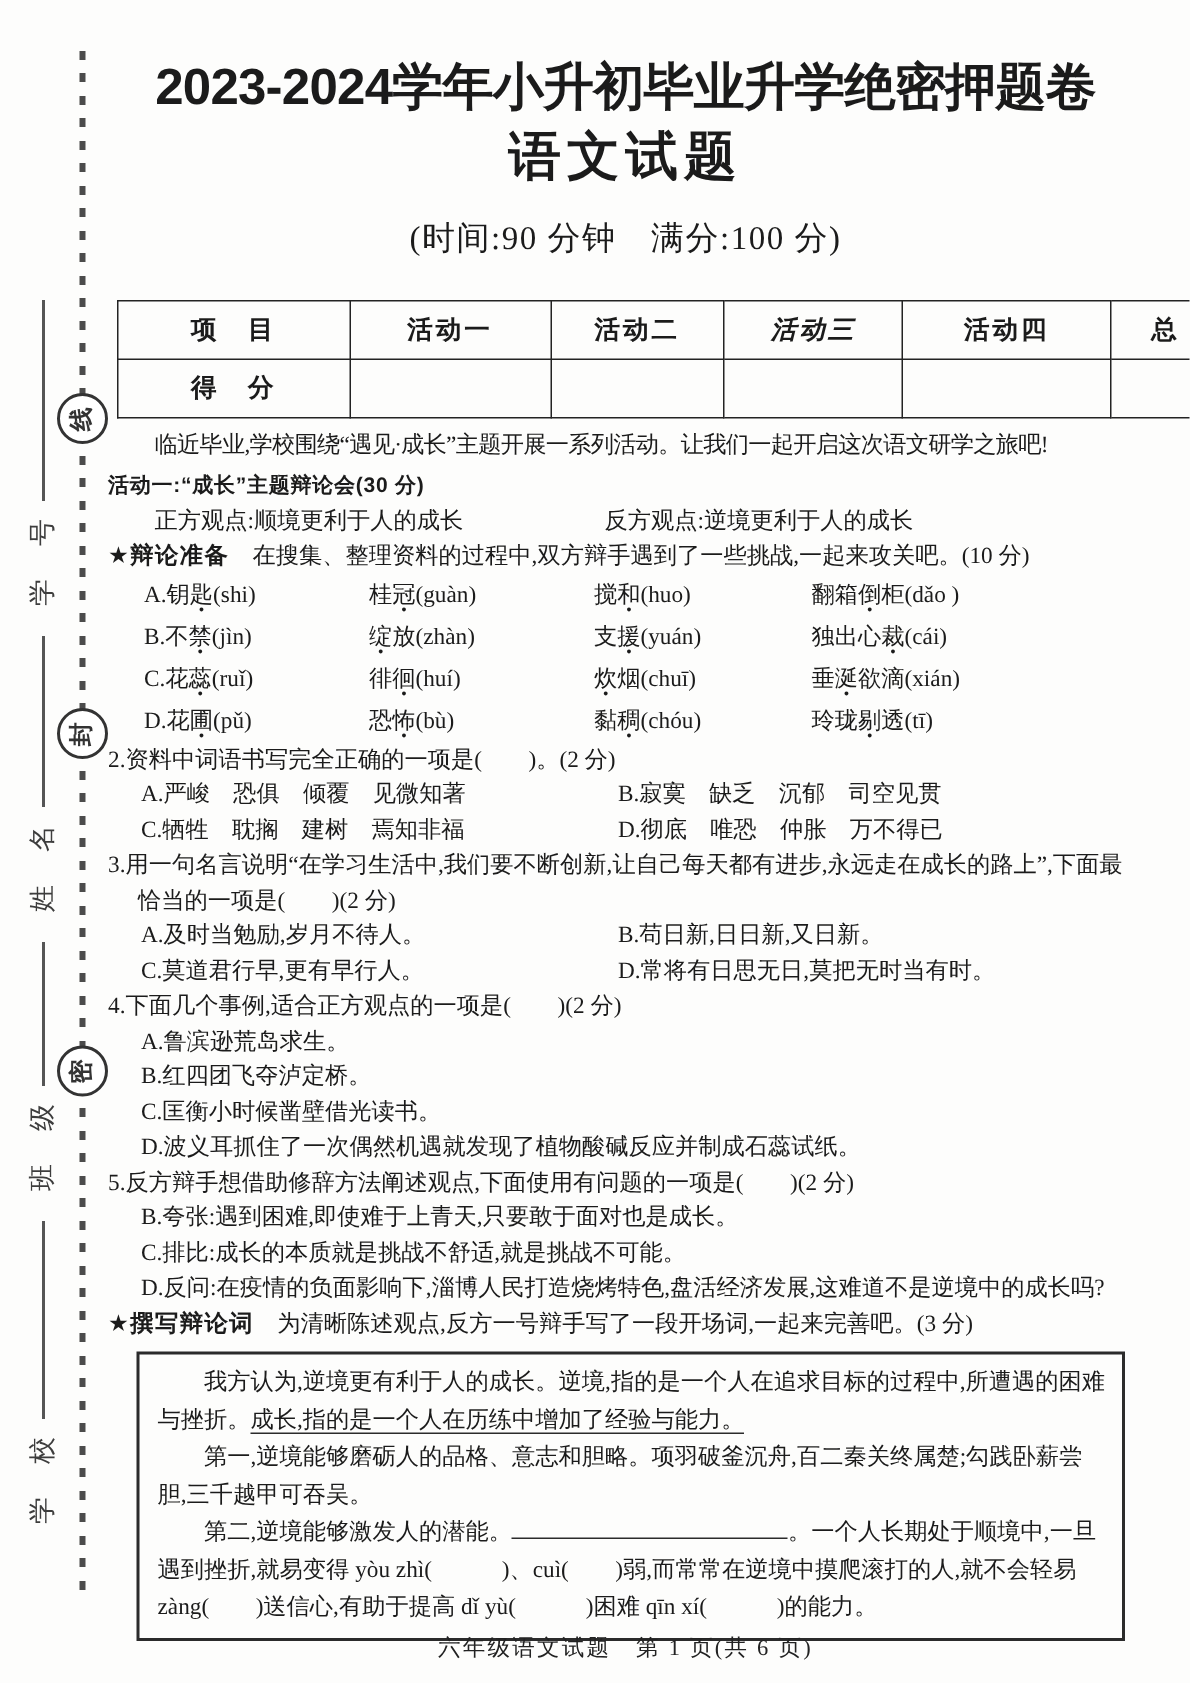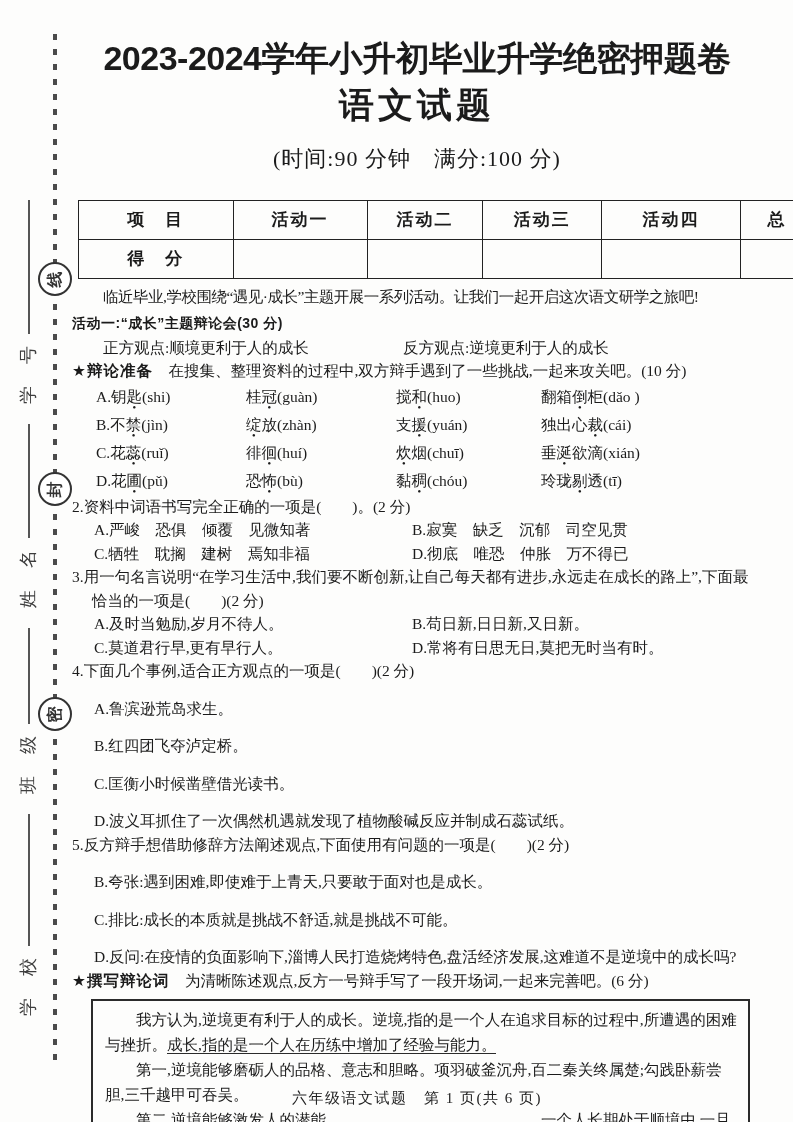--- a/index.html
+++ b/index.html
@@ -32,32 +32,32 @@
   .content{position:absolute;left:72px;top:20px;width:690px;font-size:15.5px;line-height:23.5px;}
   .hsans{font-family:"Liberation Sans","DejaVu Sans",sans-serif;font-weight:bold;}
   .title{font-size:34px;line-height:44px;text-align:center;letter-spacing:-0.5px;margin-top:16px;}
   .subtitle{font-size:35px;line-height:46px;text-align:center;letter-spacing:4px;margin-top:2px;}
   .meta{font-size:22px;line-height:30px;text-align:center;margin-top:16px;letter-spacing:1px;}
   table.score{border-collapse:collapse;margin:26px 0 0 6px;width:774px;table-layout:fixed;padding-left:36px;}
   table.score td,table.score th{
     border:1.6px solid #232323;height:38px;text-align:center;
     font-size:17px;font-weight:bold;padding:0;letter-spacing:2px;
   }
-  .col0{width:134px;}.col1{width:116px;}.col2{width:100px;}.col3{width:103px;}.col4{width:120px;}.col5{width:96px;}
+  .col0{width:134px;}.col1{width:116px;}.col2{width:100px;}.col3{width:103px;font-style:italic;}.col4{width:120px;}.col5{width:96px;}
   p{margin:0;}
   .indent2{text-indent:2em;}
   .intro{margin-top:6px;letter-spacing:-0.5px;}
   .sec-heading{text-align:left;font-size:14px;line-height:25px;margin-top:2px;letter-spacing:0.5px;}
   .viewpoints{text-indent:0;padding-left:2em;}
   .viewpoints .vp1{display:inline-block;width:300px;}
   .starline .star-label{letter-spacing:1px;}
   .qstem{padding-left:20px;text-indent:-20px;}
   .q1row{display:grid;grid-template-columns:150px 150px 145px auto;margin-left:24px;line-height:28px;}
   .two-col{display:grid;grid-template-columns:318px auto;margin-left:22px;}
-  .opt{margin-left:22px;padding-left:23px;text-indent:-23px;margin-top:14px;}
+  .opt{margin-left:22px;padding-left:23px;text-indent:-23px;}
   .emdot{position:relative;}
   .emdot::after{content:"●";position:absolute;left:50%;top:16px;transform:translateX(-50%);font-size:6px;line-height:6px;}
   .speech-box{
     border:2px solid #2b2b2b;margin:7px 0 0 19px;width:633px;padding:6px 10px 8px 12px;
     font-size:15.5px;line-height:25px;
   }
   .speech-box p{text-indent:2em;}
   .u{border-bottom:1.4px solid #2b2b2b;}
   .blank{display:inline-block;width:184px;height:3px;border-bottom:1.4px solid #2b2b2b;}
   .footer{
@@ -172,21 +172,21 @@
   <p class="opt">A.鲁滨逊荒岛求生。</p>
   <p class="opt">B.红四团飞夺泸定桥。</p>
   <p class="opt">C.匡衡小时候凿壁借光读书。</p>
   <p class="opt">D.波义耳抓住了一次偶然机遇就发现了植物酸碱反应并制成石蕊试纸。</p>
 
   <p class="qstem">5.反方辩手想借助修辞方法阐述观点,下面使用有问题的一项是(　　)(2 分)</p>
   <p class="opt">B.夸张:遇到困难,即使难于上青天,只要敢于面对也是成长。</p>
   <p class="opt">C.排比:成长的本质就是挑战不舒适,就是挑战不可能。</p>
   <p class="opt">D.反问:在疫情的负面影响下,淄博人民打造烧烤特色,盘活经济发展,这难道不是逆境中的成长吗?</p>
 
-  <p class="starline"><span class="star-label hsans">★撰写辩论词</span><span>　为清晰陈述观点,反方一号辩手写了一段开场词,一起来完善吧。(6 分)</span></p>
+  <p class="starline"><span class="star-label hsans">★撰写辩论词</span><span>　为清晰陈述观点,反方一号辩手写了一段开场词,一起来完善吧。(3 分)</span></p>
 
   <div class="speech-box">
     <p><span>我方认为,逆境更有利于人的成长。逆境,指的是一个人在追求目标的过程中,所遭遇的困难与挫折。</span><span class="u">成长,指的是一个人在历练中增加了经验与能力。</span></p>
     <p>第一,逆境能够磨砺人的品格、意志和胆略。项羽破釜沉舟,百二秦关终属楚;勾践卧薪尝胆,三千越甲可吞吴。</p>
     <p><span>第二,逆境能够激发人的潜能。</span><span class="blank"></span><span>。一个人长期处于顺境中,一旦遇到挫折,就易变得 yòu zhì(　　　)、cuì(　　)弱,而常常在逆境中摸爬滚打的人,就不会轻易 zàng(　　)送信心,有助于提高 dǐ yù(　　　)困难 qīn xí(　　　)的能力。</span></p>
 
   </div>
 
 </div>
 

